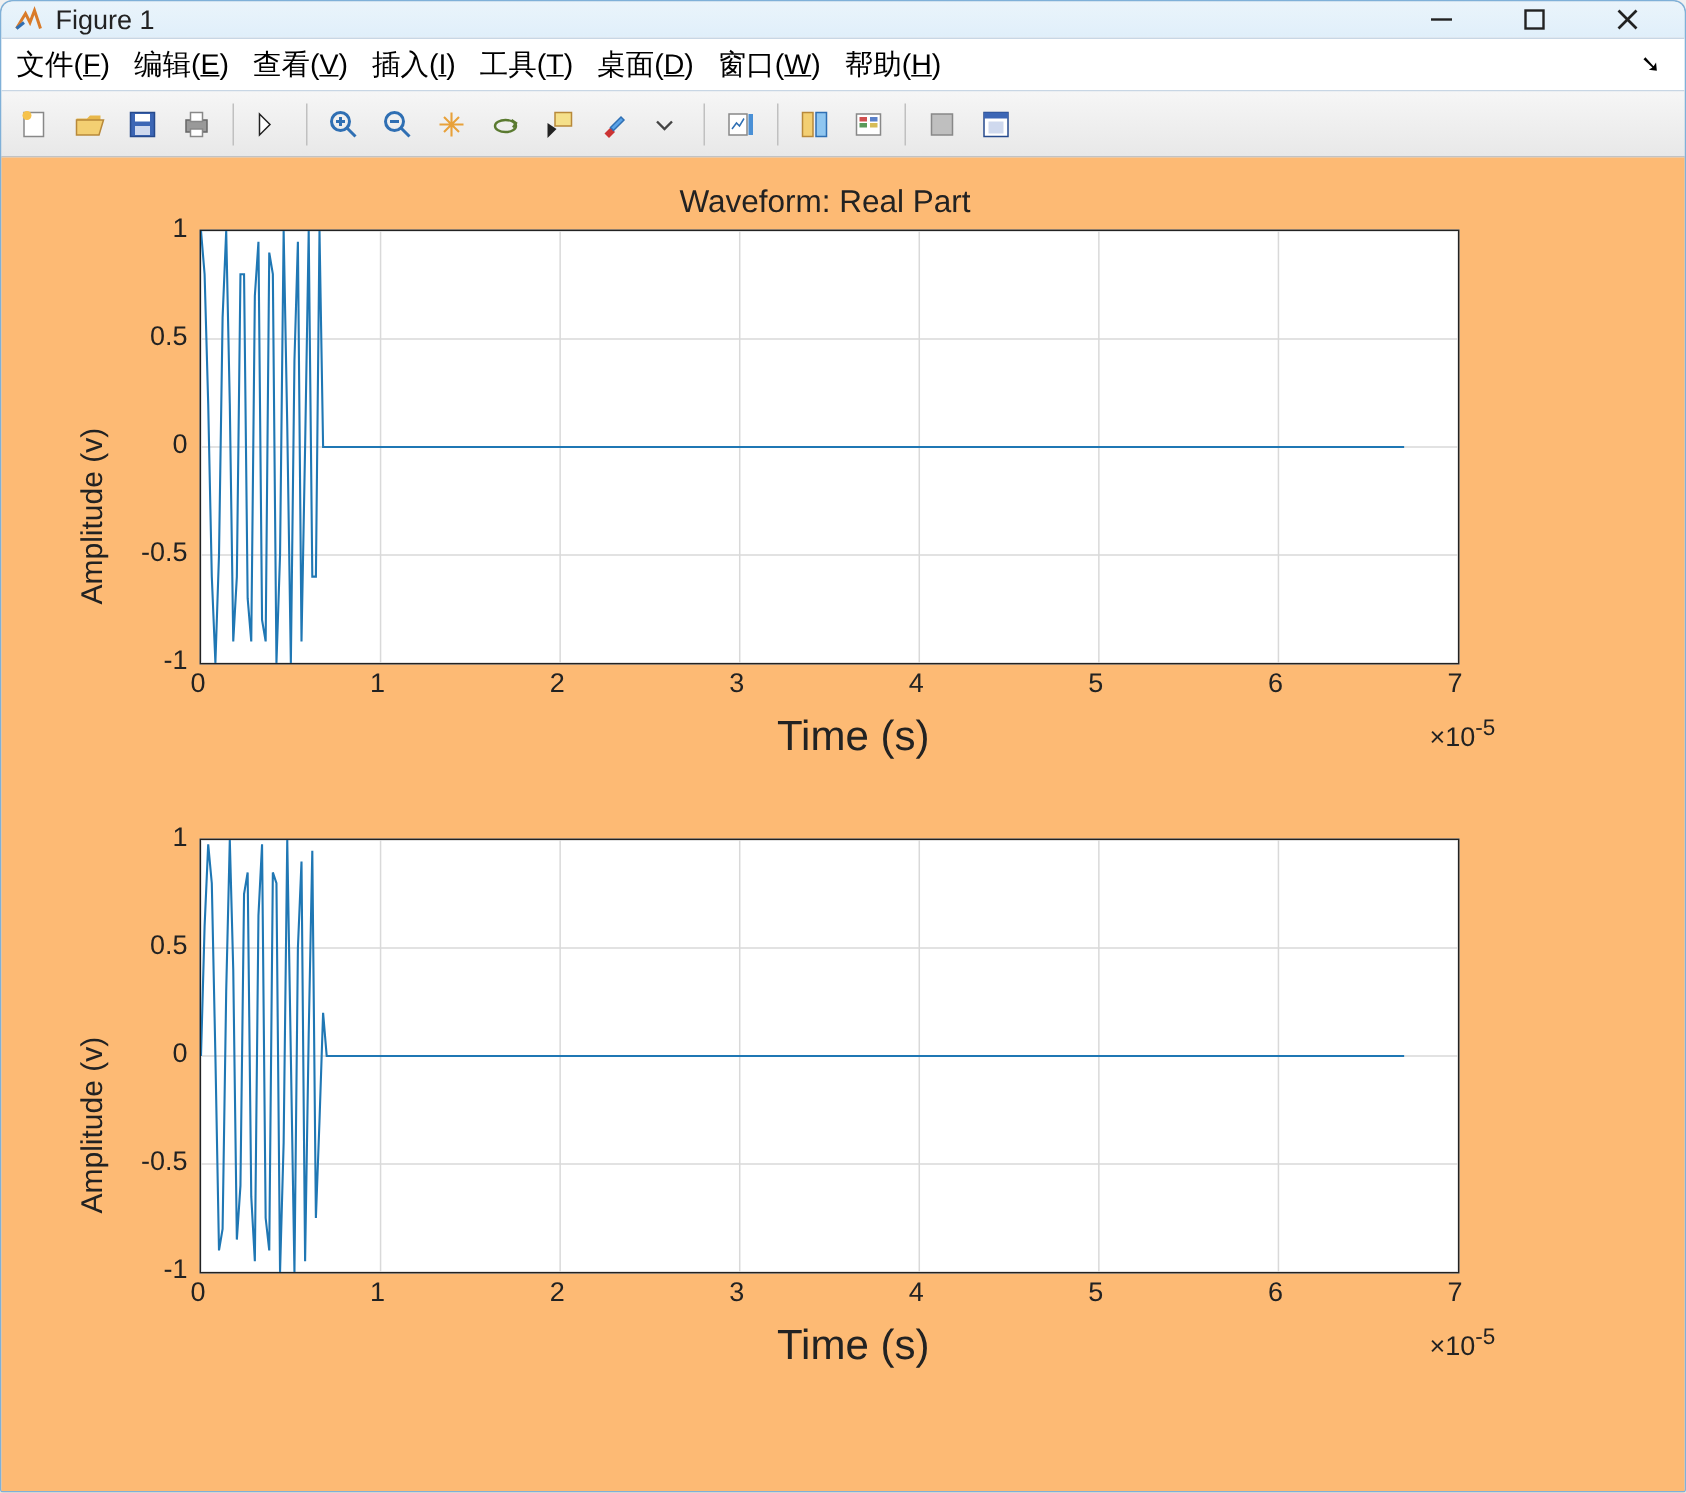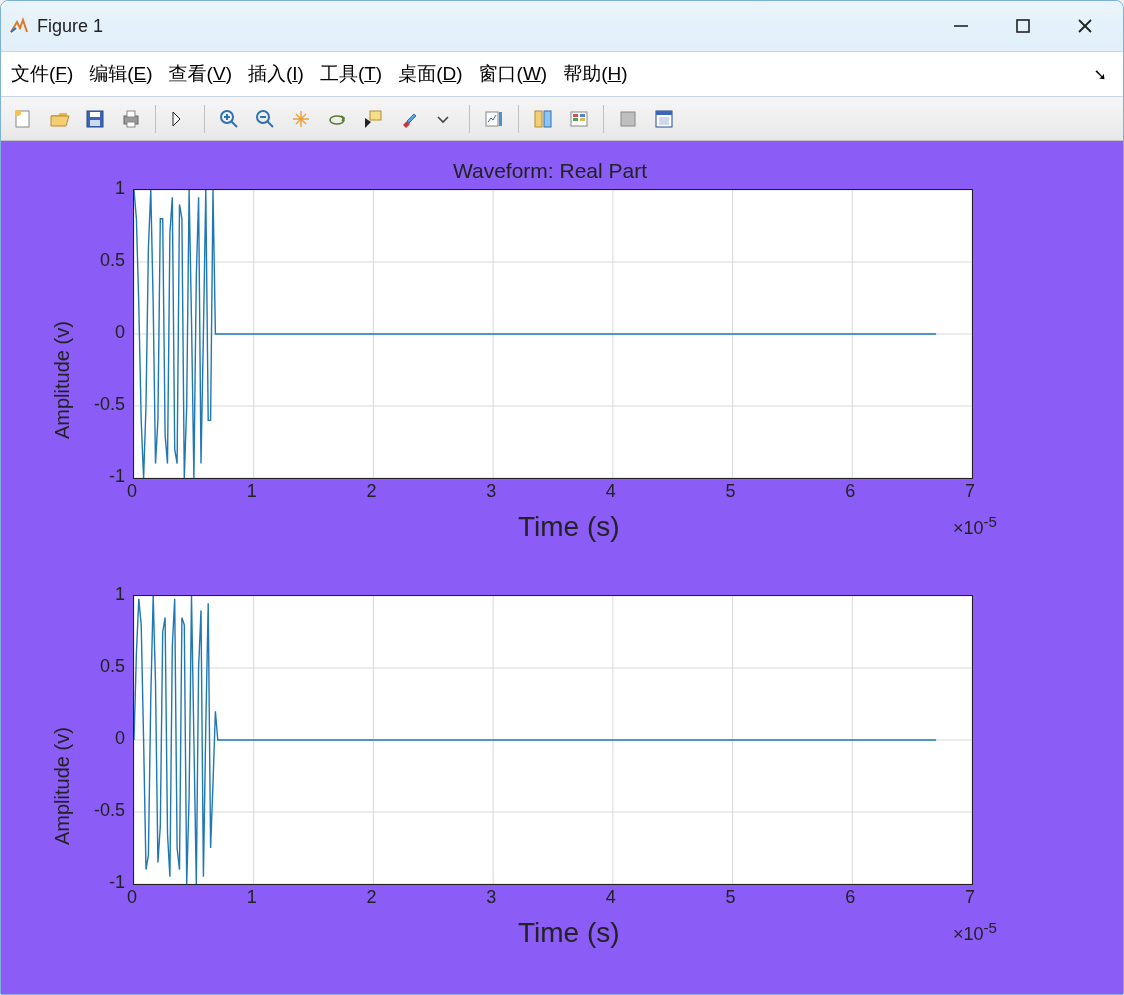--- a/index.html
+++ b/index.html
@@ -11,42 +11,42 @@
     overflow: hidden;
   }
   .window {
     width: 1124px; height: 995px;
     background: #f0f0f0;
     border: 1px solid #7fb0d8;
     border-radius: 8px 8px 2px 2px;
     display: flex; flex-direction: column;
   }
   .titlebar {
-    height: 50px;
+    height: 24px;
     background: linear-gradient(#eaf4fb, #e0effa);
     display: flex; align-items: center;
     padding: 0 8px;
     border-radius: 8px 8px 0 0;
   }
   .titlebar .app-icon {
     width: 20px; height: 20px;
     margin-right: 8px;
   }
   .titlebar .title {
     font-size: 18px; color: #222;
   }
   .winbtns {
     margin-left: auto;
     display: flex; gap: 26px;
     padding-right: 12px;
   }
   .winbtn { width: 36px; height: 30px; display:flex; align-items:center; justify-content:center; }
   .winbtn svg { width: 18px; height: 18px; }
   .menubar {
-    height: 46px;
+    height: 36px;
     background: #fff;
     border-top: 1px solid #c8d6e4;
     border-bottom: 1px solid #c8d6e4;
     display: flex; align-items: center;
     padding: 0 10px;
     gap: 16px;
     font-size: 19px;
   }
   .menu-item { cursor: default; white-space: nowrap; }
   .menu-item .mn { text-decoration: underline; }
@@ -61,21 +61,21 @@
   }
   .tbtn {
     width: 32px; height: 32px;
     display:flex; align-items:center; justify-content:center;
     border: 1px solid transparent;
     border-radius: 3px;
   }
   .tsep { width:1px; height:28px; background:#c0c0c0; margin:0 4px; }
   .figure-area {
     flex: 1;
-    background: #8b5cf6;
+    background: #fdba74;
     position: relative;
     padding: 18px 36px 4px 12px;
   }
   .subplot {
     position: relative;
     height: 400px;
   }
   .plot-title {
     text-align: center;
     font-size: 21px;

